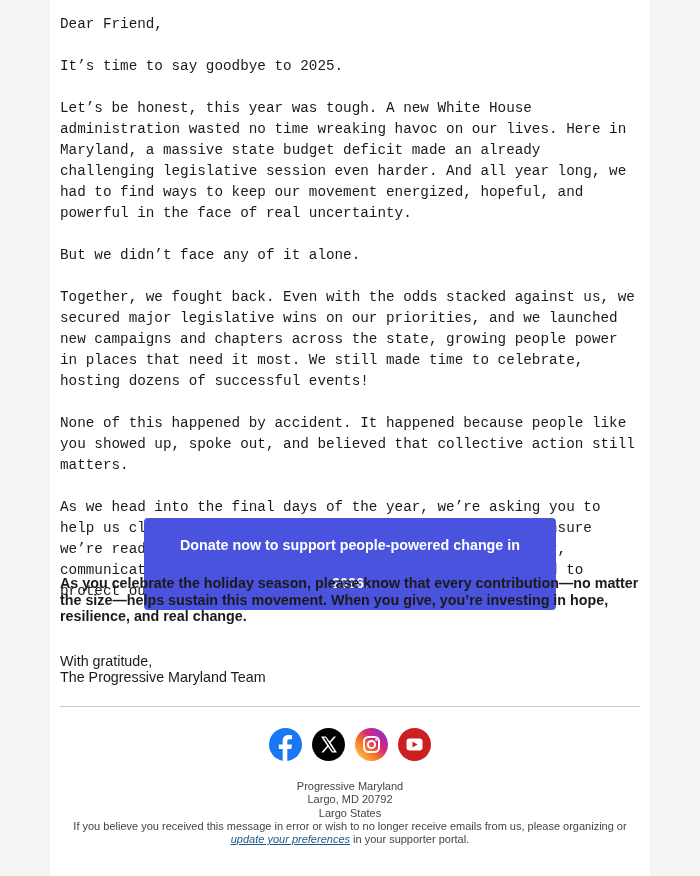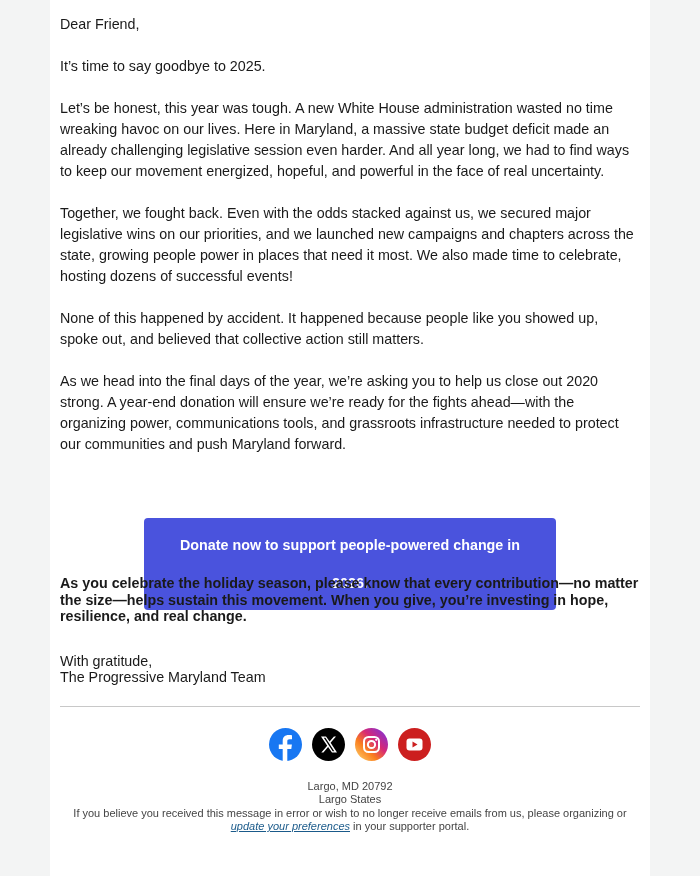--- a/index.html
+++ b/index.html
@@ -10,21 +10,21 @@
     color: #1a1a1a;
   }
   .container {
     position: absolute; left: 50px; top: 0; width: 600px; height: 876px;
     background: #ffffff;
   }
   .body-text {
     position: absolute; left: 10px; top: 14px; width: 580px;
     font-size: 14.3px; line-height: 21px;
   }
-  .body-text p { margin: 0 0 21px 0; }
+  .body-text p { margin: 0 0 21px 0; font-family: Liberation Mono, monospace; }
   .cta-wrap { position: absolute; left: 0; top: 518px; width: 600px; text-align: center; }
   .cta {
     display: inline-block; background: #4a53dd; color: #fff;
     font-weight: bold; font-size: 14.3px; line-height: 38px;
     padding: 8px 20px; border-radius: 4px; text-decoration: none; width: 372px;
   }
   .post-text {
     position: absolute; left: 10px; top: 575px; width: 585px;
     font-size: 14.3px; line-height: 16.5px;
   }
@@ -45,21 +45,22 @@
   .footer a { color: #1a5a8a; text-decoration: underline; font-style: italic; }
 </style>
 </head>
 <body>
 
 <div class="container">
   <div class="body-text">
     <p>Dear Friend,</p>
     <p>It’s time to say goodbye to 2025.</p>
     <p>Let’s be honest, this year was tough. A new White House administration wasted no time wreaking havoc on our lives. Here in Maryland, a massive state budget deficit made an already challenging legislative session even harder. And all year long, we had to find ways to keep our movement energized, hopeful, and powerful in the face of real uncertainty.</p>
-    <p>Together, we fought back. Even with the odds stacked against us, we secured major legislative wins on our priorities, and we launched new campaigns and chapters across the state, growing people power in places that need it most. We also made time to celebrate, hosting dozens of successful events!</p>
+    <p>But we didn’t face any of it alone.</p>
+    <p>Together, we fought back. Even with the odds stacked against us, we secured major legislative wins on our priorities, and we launched new campaigns and chapters across the state, growing people power in places that need it most. We still made time to celebrate, hosting dozens of successful events!</p>
     <p>None of this happened by accident. It happened because people like you showed up, spoke out, and believed that collective action still matters.</p>
     <p>As we head into the final days of the year, we’re asking you to help us close out 2020 strong. A year-end donation will ensure we’re ready for the fights ahead—with the organizing power, communications tools, and grassroots infrastructure needed to protect our communities and push Maryland forward.</p>
   </div>
 
   <div class="cta-wrap">
     <a class="cta" href="#">Donate now to support people-powered change in 2026.</a>
   </div>
 
   <div class="post-text">
     <p>As you celebrate the holiday season, please know that every contribution—no matter the size—helps sustain this movement. When you give, you’re investing in hope, resilience, and real change.</p>
@@ -102,20 +103,21 @@
     <a href="#">
       <svg width="33" height="33" viewBox="0 0 33 33">
         <circle cx="16.5" cy="16.5" r="16.5" fill="#cc1f1f"></circle>
         <rect x="8.5" y="10.5" width="16" height="12" rx="3" fill="#fff"></rect>
         <path d="M14.5 13.5v6l5-3z" fill="#cc1f1f"></path>
       </svg>
     </a>
   </div>
 
   <div class="footer">
+    <div>Progressive Maryland</div>
     <div>Largo, MD 20792</div>
     <div>Largo States</div>
     <div>
       <span>If you believe you received this message in error or wish to no longer receive emails from us, please organizing or</span><br>
       <a href="#">update your preferences</a>
       <span>in your supporter portal.</span>
     </div>
   </div>
 </div>
 

